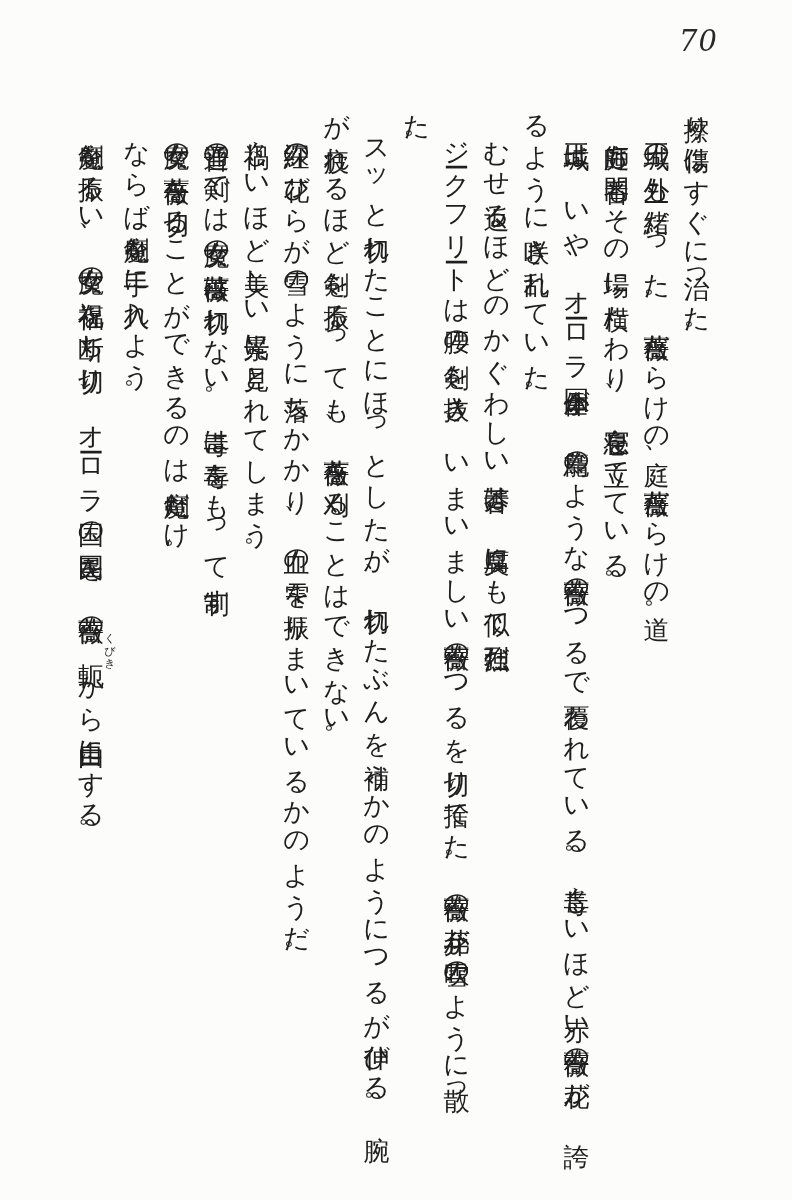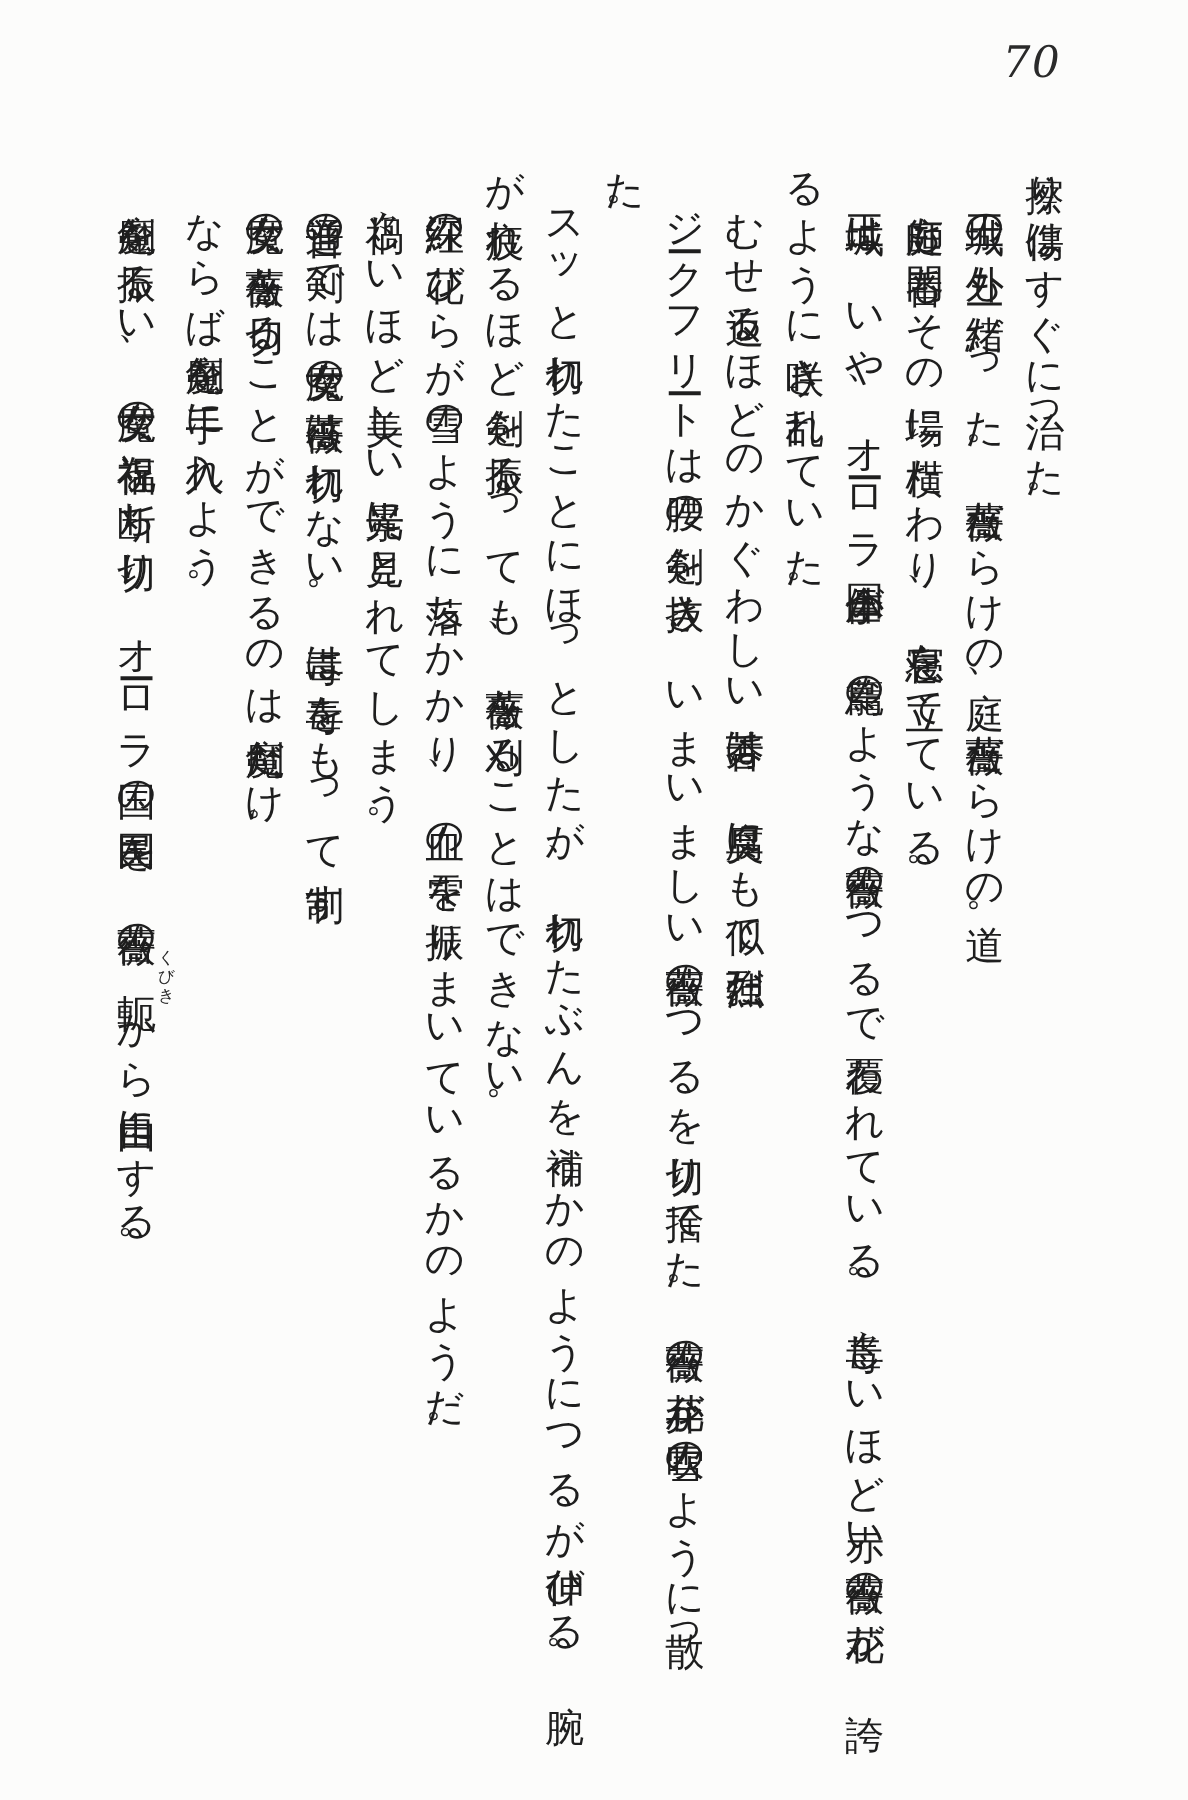--- a/index.html
+++ b/index.html
@@ -20,21 +20,21 @@
   .page-number {
     position: absolute;
     top: 24px;
     left: 658px;
     width: 60px;
     font-family: "DejaVu Serif", "Liberation Serif", serif;
     font-style: italic;
     font-size: 29px;
     letter-spacing: 1px;
     color: #2a2a2a;
-    text-align: center;
+    text-align: right;
   }
   .text-block {
     position: absolute;
     top: 96px;
     right: 76px;
     width: 682px;
     height: 1046px;
     writing-mode: vertical-rl;
     text-orientation: mixed;
     font-size: 26px;

